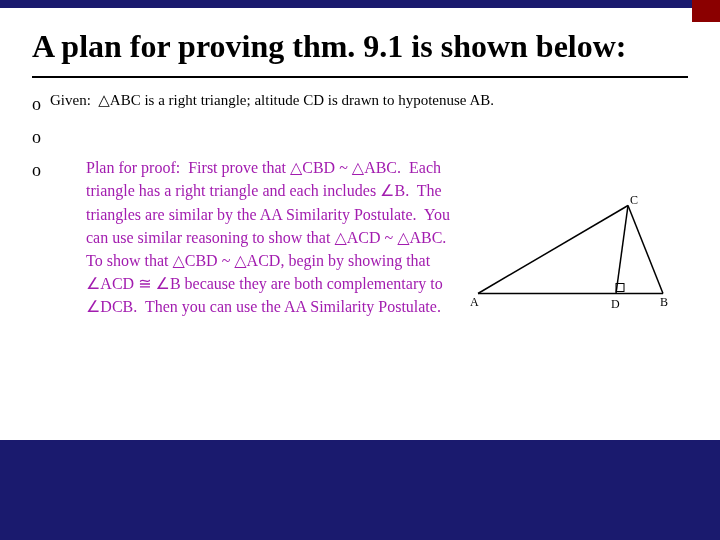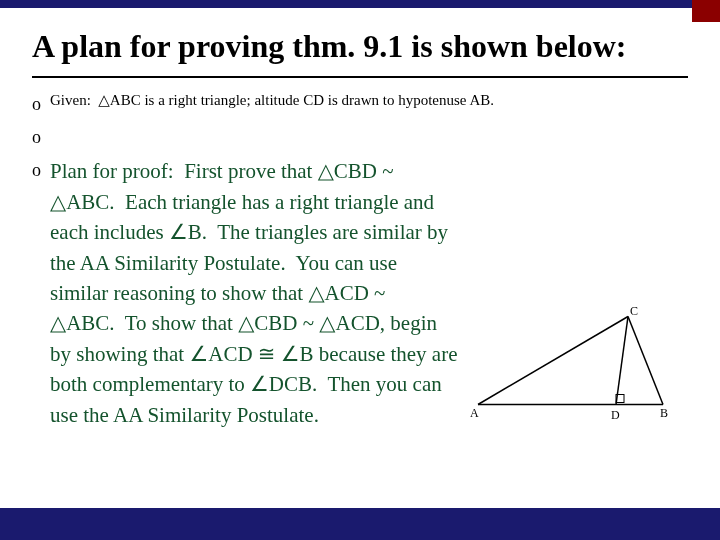--- a/index.html
+++ b/index.html
@@ -10,21 +10,21 @@
       background: #1a1a6e;
       font-family: 'Times New Roman', Times, serif;
       overflow: hidden;
       display: flex;
       align-items: stretch;
       justify-content: stretch;
     }
 
     .slide {
       width: 720px;
-      height: 508px;
+      height: 440px;
       background: #ffffff;
       position: relative;
       display: flex;
       flex-direction: column;
     }
 
     .top-bar {
       height: 8px;
       background: #1a1a6e;
       width: 100%;
@@ -81,24 +81,25 @@
       width: 18px;
       font-size: 18px;
       margin-top: 1px;
     }
 
     .bullet-text {
       flex: 1;
     }
 
     .long-text {
-      font-size: 21px;
+      font-size: 16px;
       line-height: 1.45;
-      color: #14532d;
+      color: #a21caf;
       flex: 1;
+      margin-left: 36px;
     }
 
     .triangle-figure {
       width: 220px;
       height: 120px;
       flex-shrink: 0;
       margin-left: 10px;
       margin-bottom: 8px;
     }
   </style>

